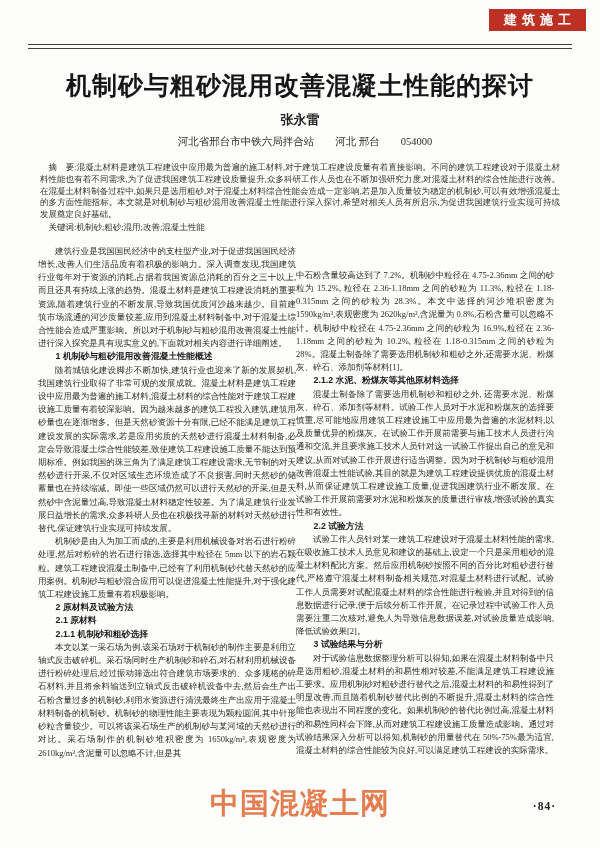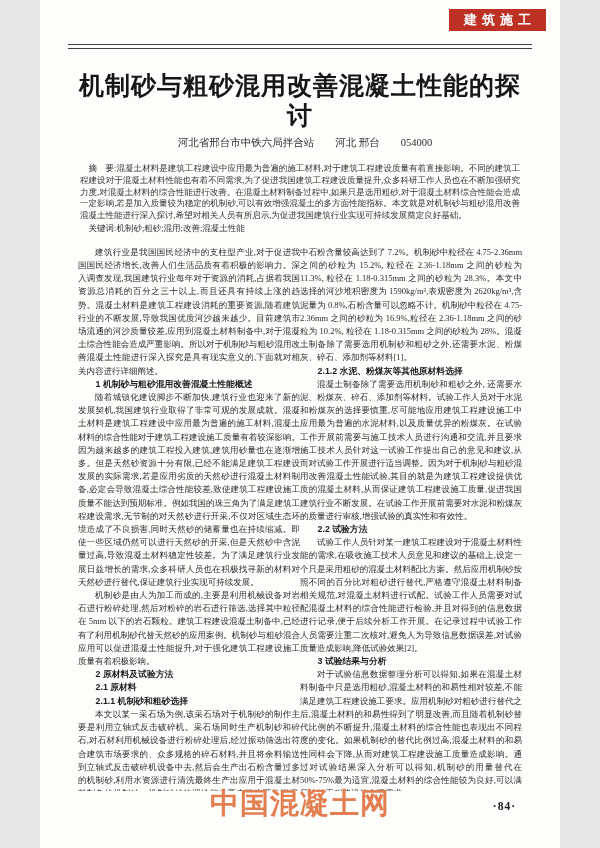--- a/index.html
+++ b/index.html
@@ -1,17 +1,17 @@
 <!DOCTYPE html>
 <html><head>
 <meta charset="utf-8">
 <style>
   html,body{margin:0;padding:0;background:#e8e8e8;}
   .page{
-    width:520px;height:848px;position:relative;margin:0 auto;
+    width:600px;height:848px;position:relative;margin:0 auto;
     background:#fdfdfb;overflow:hidden;
     font-family:"Liberation Serif","DejaVu Serif",serif;
     color:var(--ink,#2b2b2b);
   }
   
   .journal-badge{
     position:absolute;top:9px;right:14px;
     background:var(--badge,#bd3124);color:#ffffff;
     font-family:"Liberation Sans","DejaVu Sans",sans-serif;
     font-size:13px;font-weight:bold;letter-spacing:5px;
@@ -39,21 +39,21 @@
   .keywords{
     margin:1px 40px 0;font-size:8.5px;line-height:11.8px;
     text-align:justify;color:#333;text-indent:1em;
   }
   
   .columns{
     display:flex;margin:11px 38px 0;height:545px;overflow:hidden;
   }
   .col{width:258px;font-size:8.5px;line-height:13.2px;text-align:justify;color:#2b2b2b;}
   .col p{margin:0;text-indent:2em;}
-  .col p.cont{text-indent:0;}
+  .col p.cont{text-indent:0;margin-top:24px;}
   .col p.heading{
     font-family:"Liberation Sans","DejaVu Sans",sans-serif;
     font-weight:bold;font-size:8.8px;color:#1c1c1c;text-indent:2em;
   }
   
   .watermark{
     position:absolute;bottom:24px;left:50%;transform:translateX(-50%);
     font-family:"Liberation Sans","DejaVu Sans",sans-serif;
     font-size:29px;letter-spacing:1px;color:var(--wm,#e37e51);white-space:nowrap;font-weight:bold;
   }
@@ -68,20 +68,21 @@
 <div class="page" style="--badge: #bd3124; --wm: #e37e51; --rule: #3f3f3f; --ink: #2b2b2b;">
 
   <div class="journal-badge">
     <span>建筑施工</span>
   </div>
 
   <div class="double-rule"></div>
 
   <div class="title">机制砂与粗砂混用改善混凝土性能的探讨</div>
 
+  <div class="author">张永雷</div>
 
   <div class="affiliation">河北省邢台市中铁六局拌合站　　河北 邢台　　054000</div>
 
   <p class="abstract"><span class="lbl">摘　要:</span><span>混凝土材料是建筑工程建设中应用最为普遍的施工材料,对于建筑工程建设质量有着直接影响。不同的建筑工程建设对于混凝土材料性能也有着不同需求,为了促进我国建筑工程建设质量提升,众多科研工作人员也在不断加强研究力度,对混凝土材料的综合性能进行改善。在混凝土材料制备过程中,如果只是选用粗砂,对于混凝土材料综合性能会造成一定影响,若是加入质量较为稳定的机制砂,可以有效增强混凝土的多方面性能指标。本文就是对机制砂与粗砂混用改善混凝土性能进行深入探讨,希望对相关人员有所启示,为促进我国建筑行业实现可持续发展奠定良好基础。</span></p>
 
   <p class="keywords"><span class="lbl">关键词:</span><span>机制砂;粗砂;混用;改善;混凝土性能</span></p>
 
   <div class="columns">
     <div class="col" id="col-left">
         <p class="">建筑行业是我国国民经济中的支柱型产业,对于促进我国国民经济增长,改善人们生活品质有着积极的影响力。深入调查发现,我国建筑行业每年对于资源的消耗,占据着我国资源总消耗的百分之三十以上,而且还具有持续上涨的趋势。混凝土材料是建筑工程建设消耗的重要资源,随着建筑行业的不断发展,导致我国优质河沙越来越少。目前建筑市场流通的河沙质量较差,应用到混凝土材料制备中,对于混凝土综合性能会造成严重影响。所以对于机制砂与粗砂混用改善混凝土性能进行深入探究是具有现实意义的,下面就对相关内容进行详细阐述。</p>

